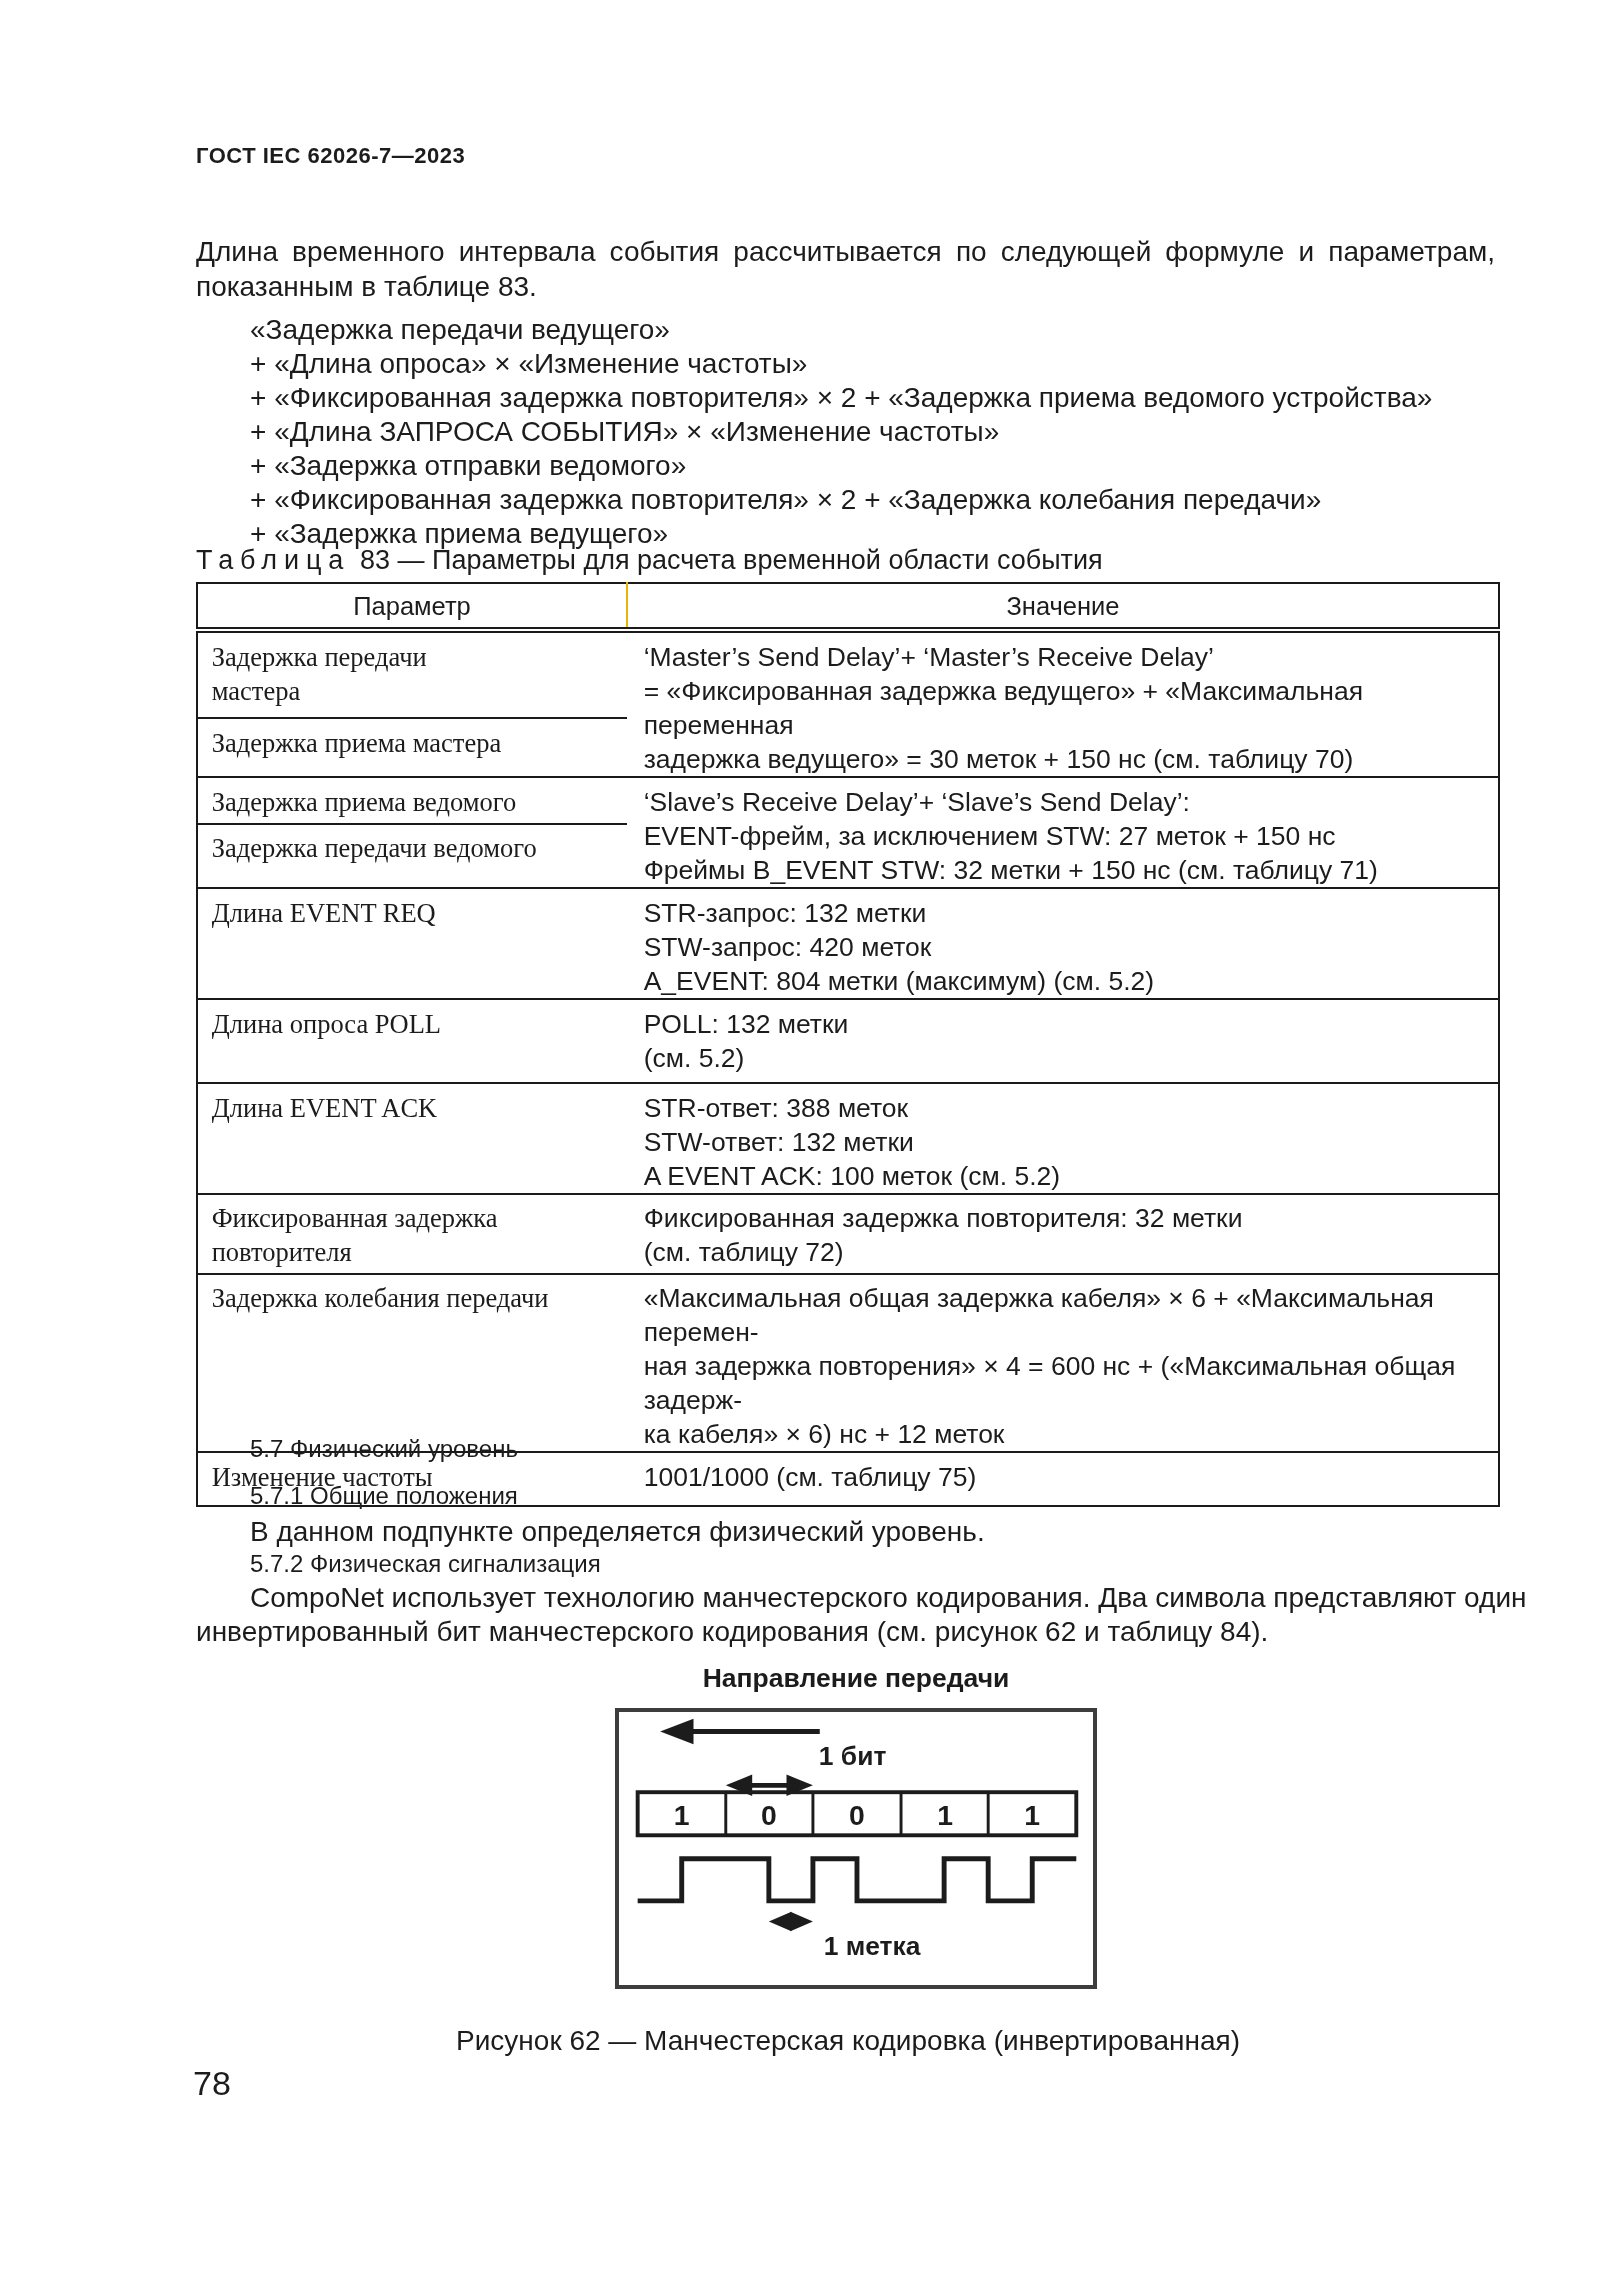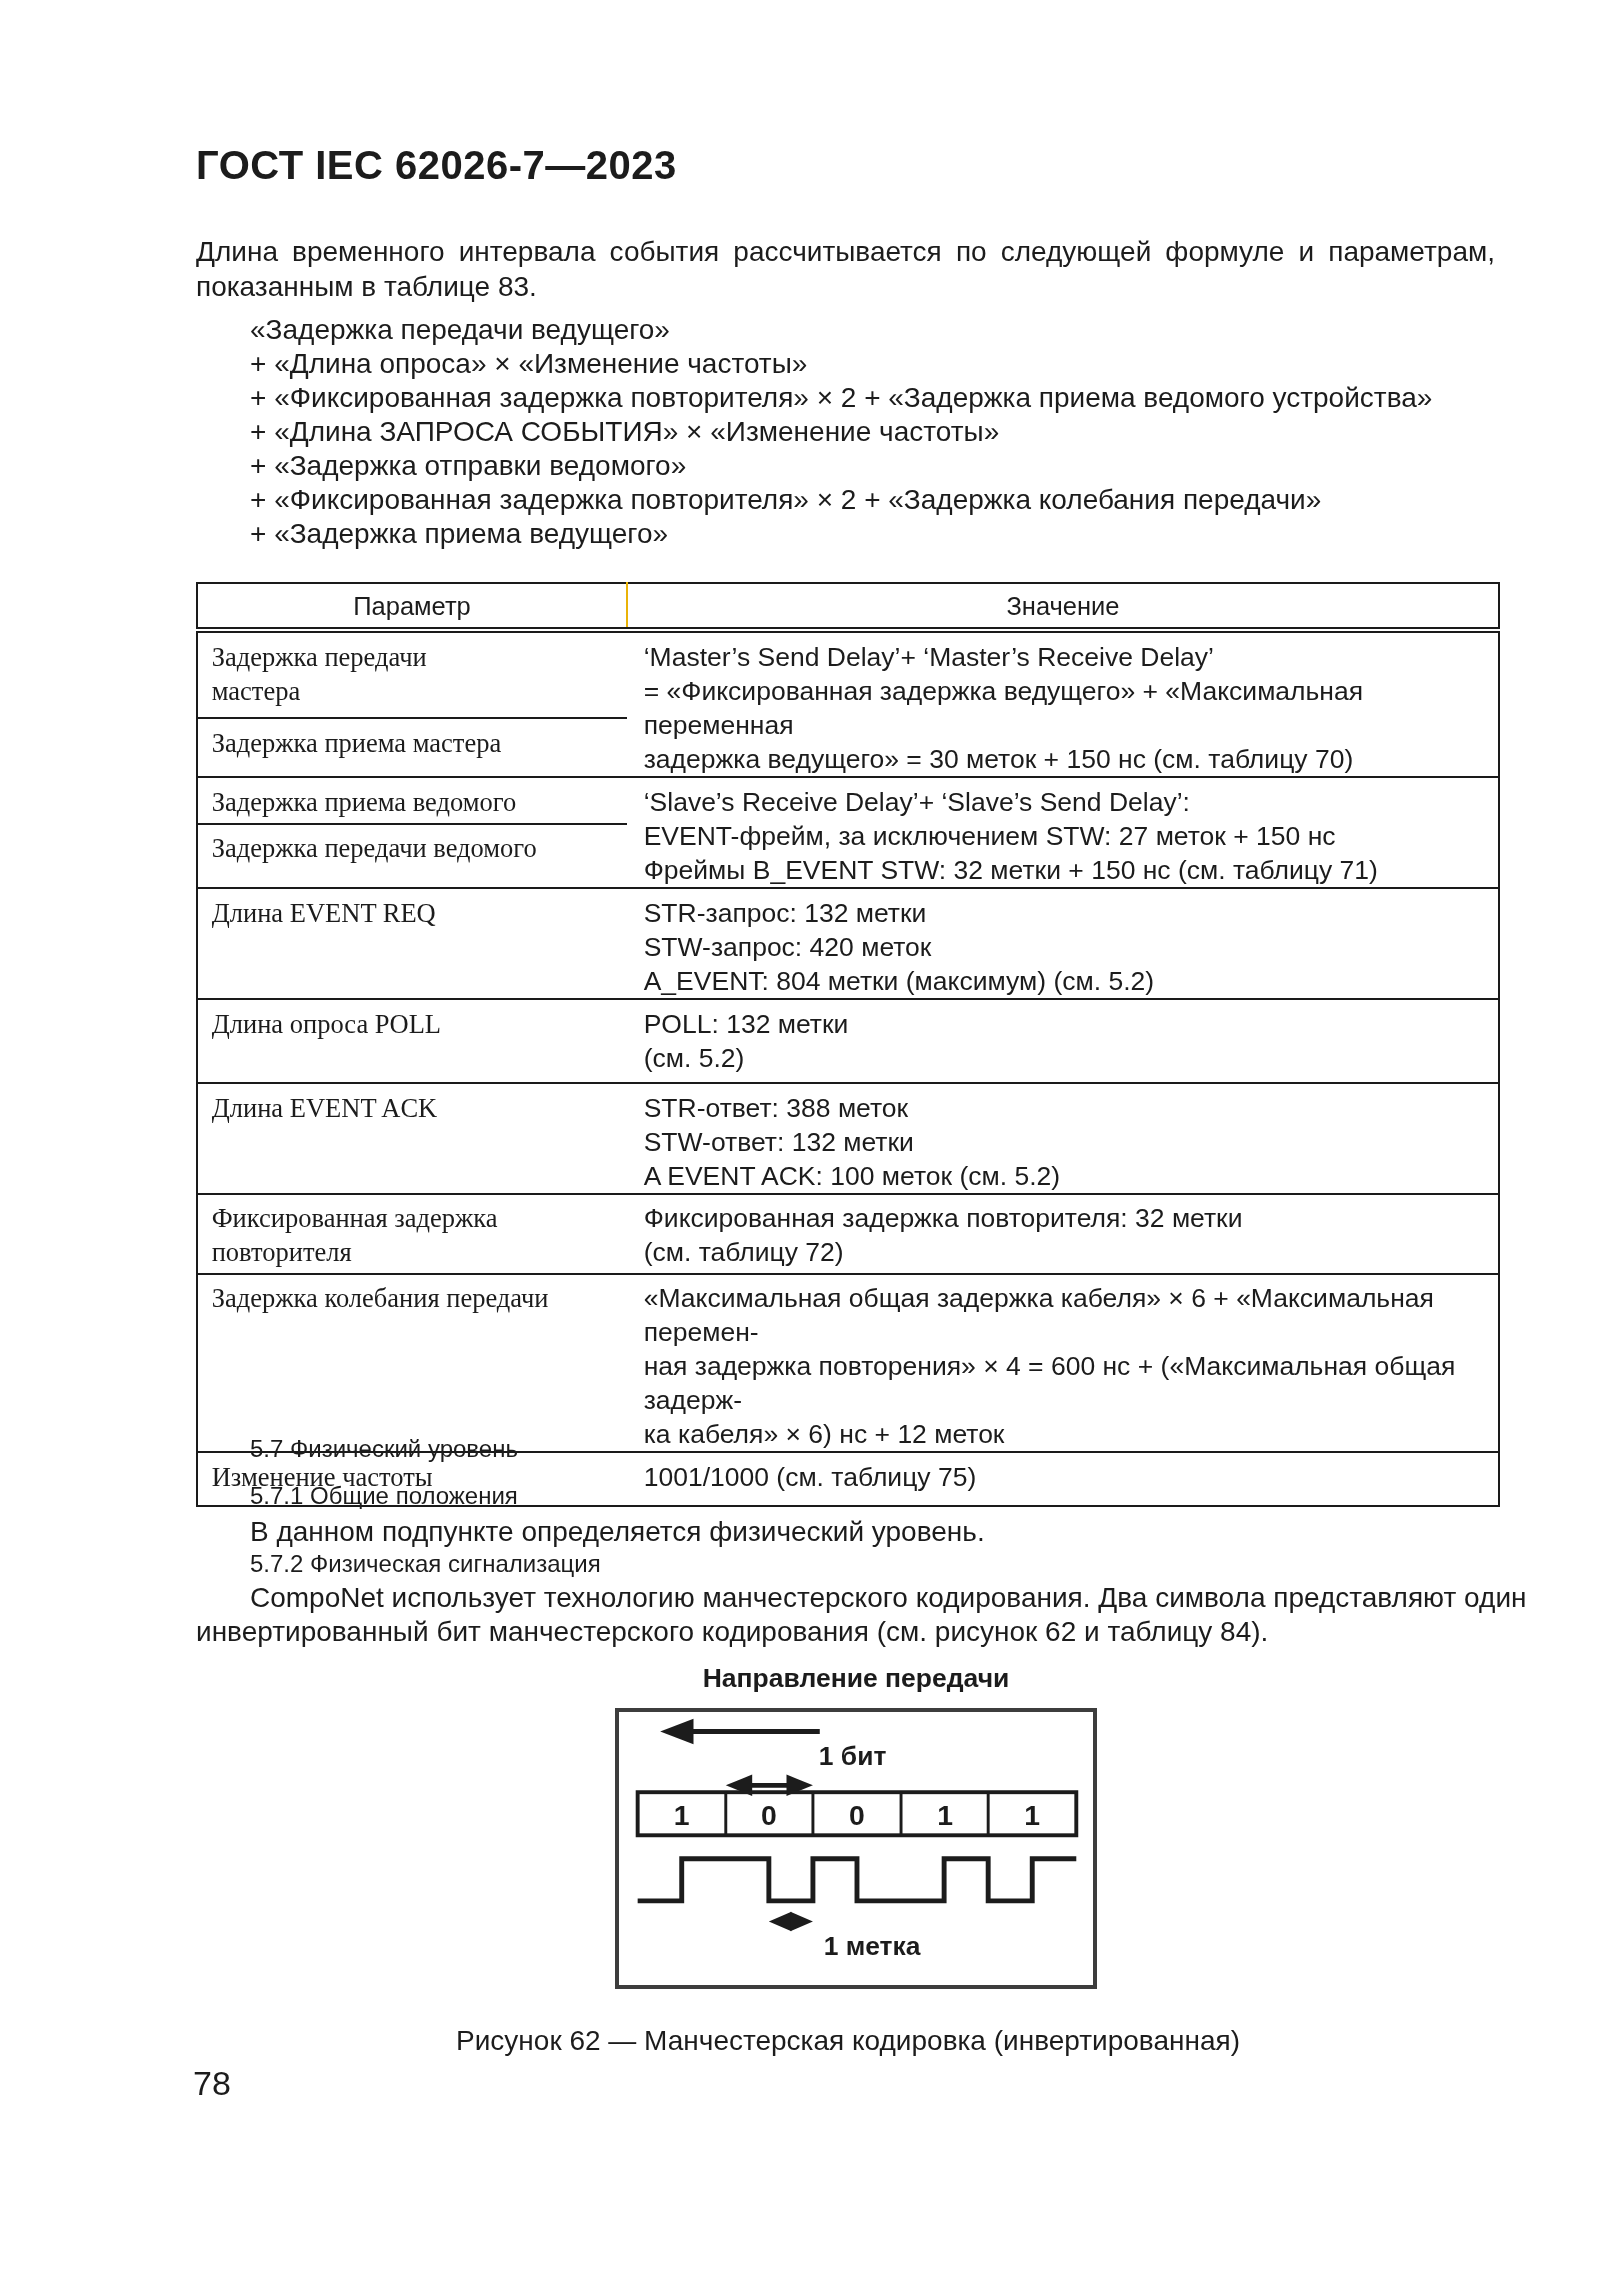--- a/index.html
+++ b/index.html
@@ -3,21 +3,21 @@
 <meta charset="utf-8">
 <style>
   html,body { margin:0; padding:0; background:#888; }
   .page {
     position:relative; width:1621px; height:2293px; margin:0 auto;
     background:#ffffff; color:#1c1c1c;
     font-family:"Liberation Sans", sans-serif;
     overflow:hidden;
   }
   .abs { position:absolute; }
-  .doc-header { left:196px; top:143px; font-size:40px; font-weight:bold; letter-spacing:0.5px; }
+  .doc-header { left:196px; top:143px; font-size:22px; font-weight:bold; letter-spacing:0.5px; }
   .pline { left:196px; width:1299px; font-size:28px; line-height:34px; white-space:nowrap; }
   .pline.justify { white-space:normal; text-align:justify; text-align-last:justify; }
   .formula { left:250px; top:304px; font-size:28px; line-height:34px;margin-top:9px; }
   .formula div { height:34px; white-space:nowrap; }
   .tbl-caption { left:196px; top:545px; font-size:27px; white-space:nowrap; }
   .tbl-caption .spaced { letter-spacing:6.9px; margin-right:9.8px; }
 
   table.gost {
     position:absolute; left:196px; top:582px; width:1304px;
     border-collapse:collapse; table-layout:fixed;
@@ -61,20 +61,23 @@
   <div class="abs formula">
     <div>«Задержка передачи ведущего»</div>
     <div>+ «Длина опроса» × «Изменение частоты»</div>
     <div>+ «Фиксированная задержка повторителя» × 2 + «Задержка приема ведомого устройства»</div>
     <div>+ «Длина ЗАПРОСА СОБЫТИЯ» × «Изменение частоты»</div>
     <div>+ «Задержка отправки ведомого»</div>
     <div>+ «Фиксированная задержка повторителя» × 2 + «Задержка колебания передачи»</div>
     <div>+ «Задержка приема ведущего»</div>
   </div>
 
+  <div class="abs tbl-caption">
+    <span class="spaced">Таблица</span><span>83 — Параметры для расчета временной области события</span>
+  </div>
 
   <table class="gost">
     <colgroup>
         <col class="c1">
         <col>
       </colgroup>
     <tbody>
         <tr>
       <th class="h1">Параметр</th>
       <th>Значение</th>

